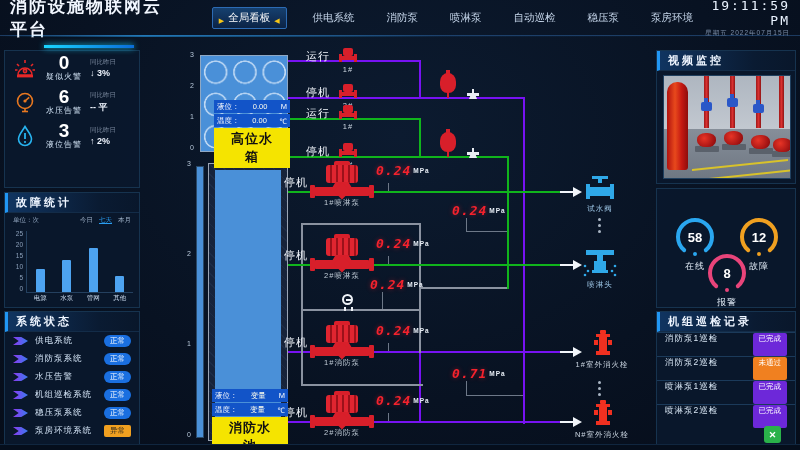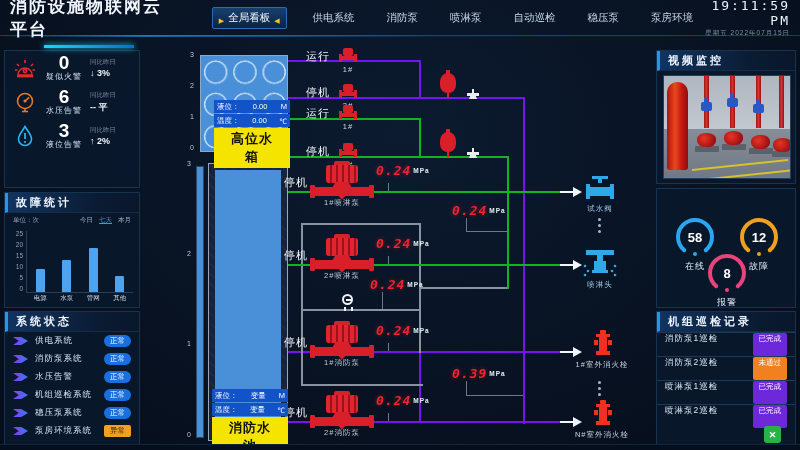--- a/index.html
+++ b/index.html
@@ -374,21 +374,21 @@
     <div class="mpa" style="left:376px;top:393px"><span>0.24</span><span class="unit">MPa</span></div>
     <div class="sense" style="left:388px;top:413px;width:1px;height:8px"></div>
 
     <div class="mpa" style="left:452px;top:203px"><span>0.24</span><span class="unit">MPa</span></div>
     <div class="sense" style="left:466px;top:218px;width:1px;height:14px"></div>
     <div class="sense" style="left:466px;top:231px;width:41px;height:1px"></div>
 
     <div class="mpa" style="left:370px;top:277px"><span>0.24</span><span class="unit">MPa</span></div>
     <div class="sense" style="left:382px;top:292px;width:1px;height:17px"></div>
 
-    <div class="mpa" style="left:452px;top:366px"><span>0.39</span><span class="unit">MPa</span></div>
+    <div class="mpa" style="left:452px;top:366px"><span>0.71</span><span class="unit">MPa</span></div>
     <div class="sense" style="left:466px;top:381px;width:1px;height:15px"></div>
     <div class="sense" style="left:466px;top:395px;width:57px;height:1px"></div>
 
     <div class="wgauge" style="left:341px;top:294px">
         <div class="c"></div>
         <div class="m"></div>
         <div class="l1"></div>
         <div class="l2"></div>
       </div>
 

